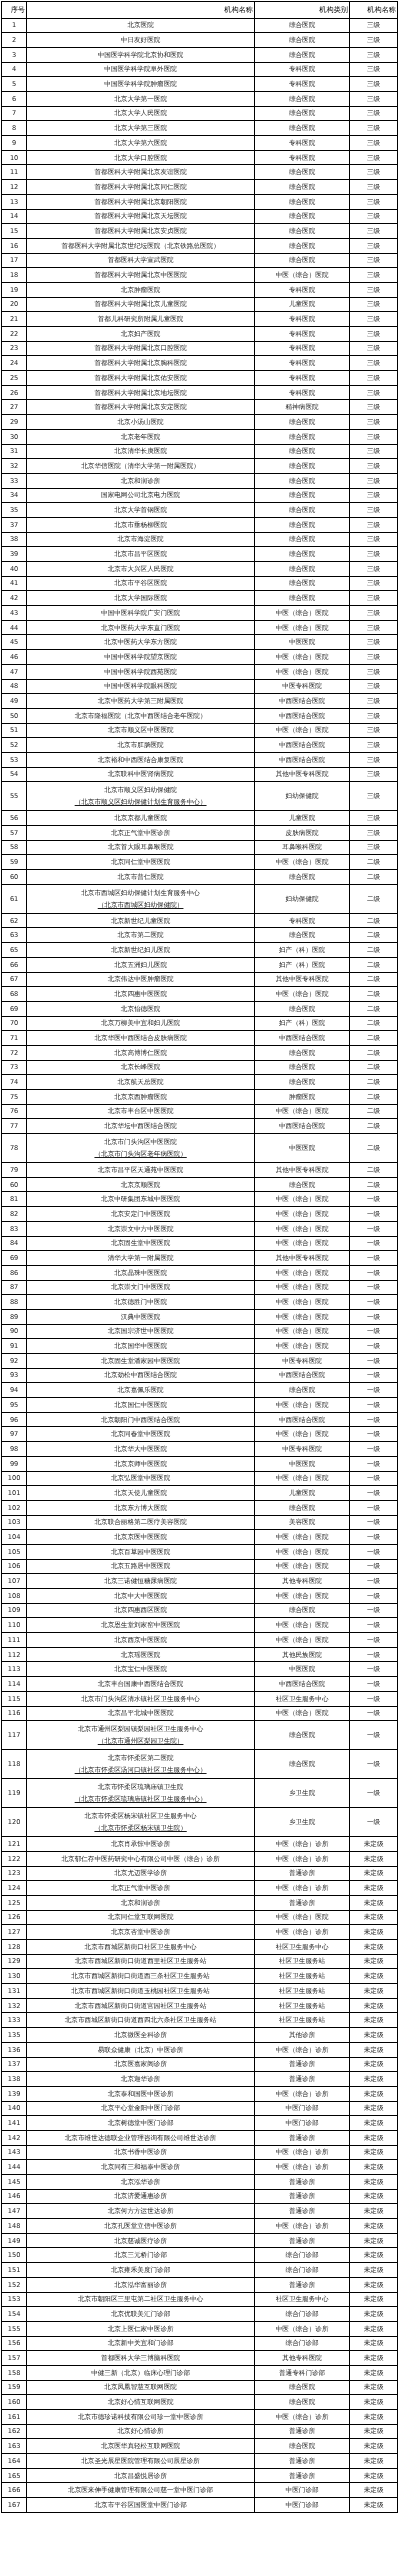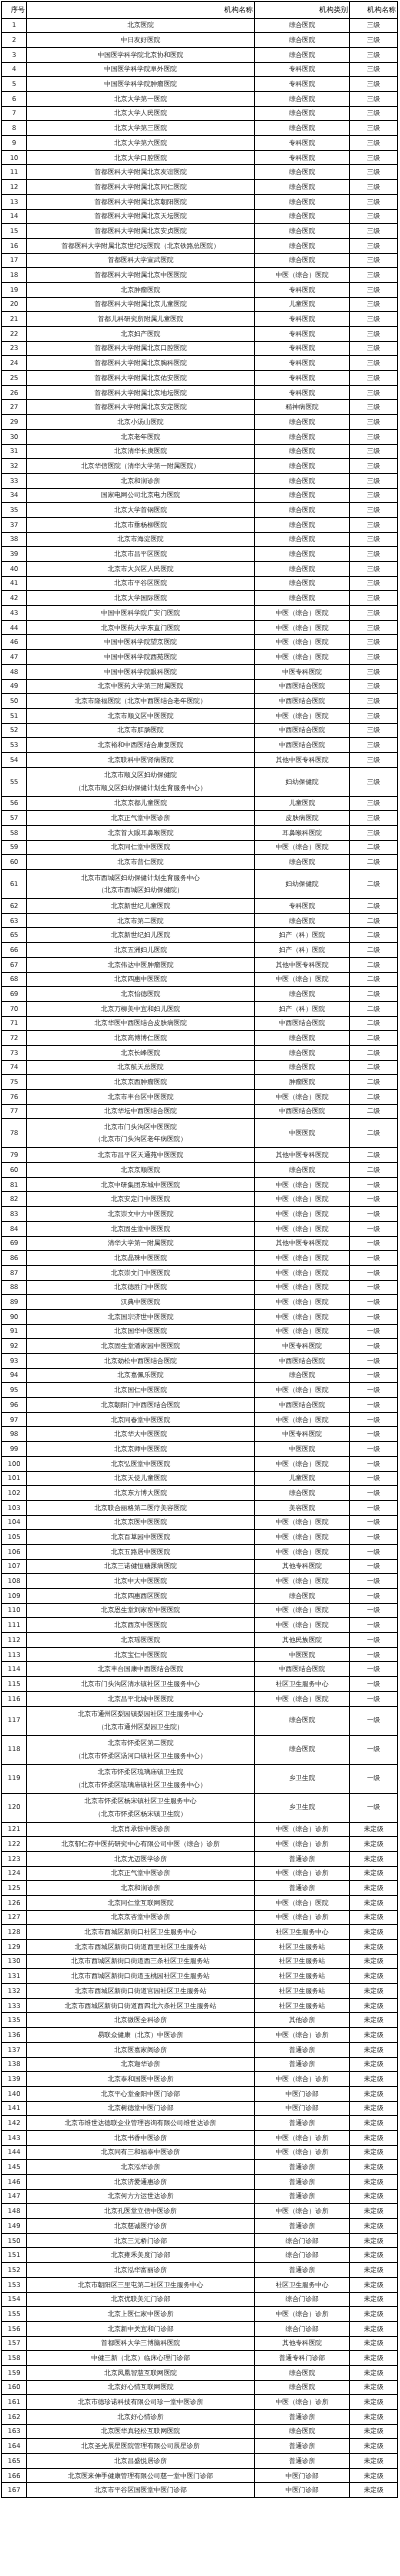--- a/index.html
+++ b/index.html
@@ -28,21 +28,21 @@
   }
   table.inst th{
     font-weight:normal;
     font-size:7.2px;
     color:#000;
     height:16px;
     text-align:right;
   }
   tr.r-single{ height:14.7px; }
   tr.r-double{ height:29px; }
-  td.cell-name .line2{ display:block; margin-top:4px; }
+  td.cell-name .line2{ display:block; margin-top:4px;text-decoration:underline; }
 </style>
 </head>
 <body>
 
 <div class="page">
   <table class="inst">
     <colgroup>
       <col style="width:25px">
       <col style="width:228px">
       <col style="width:95px">
@@ -303,20 +303,26 @@
           <td class="cell-category">中医（综合）医院</td>
           <td class="cell-level">三级</td>
         </tr>
         <tr class="r-single">
           <td class="cell-no">44</td>
           <td class="cell-name"><span class="line1">北京中医药大学东直门医院</span></td>
           <td class="cell-category">中医（综合）医院</td>
           <td class="cell-level">三级</td>
         </tr>
         <tr class="r-single">
+          <td class="cell-no">45</td>
+          <td class="cell-name"><span class="line1">北京中医药大学东方医院</span></td>
+          <td class="cell-category">中医医院</td>
+          <td class="cell-level">三级</td>
+        </tr>
+        <tr class="r-single">
           <td class="cell-no">46</td>
           <td class="cell-name"><span class="line1">中国中医科学院望京医院</span></td>
           <td class="cell-category">中医（综合）医院</td>
           <td class="cell-level">三级</td>
         </tr>
         <tr class="r-single">
           <td class="cell-no">47</td>
           <td class="cell-name"><span class="line1">中国中医科学院西苑医院</span></td>
           <td class="cell-category">中医（综合）医院</td>
           <td class="cell-level">三级</td>

